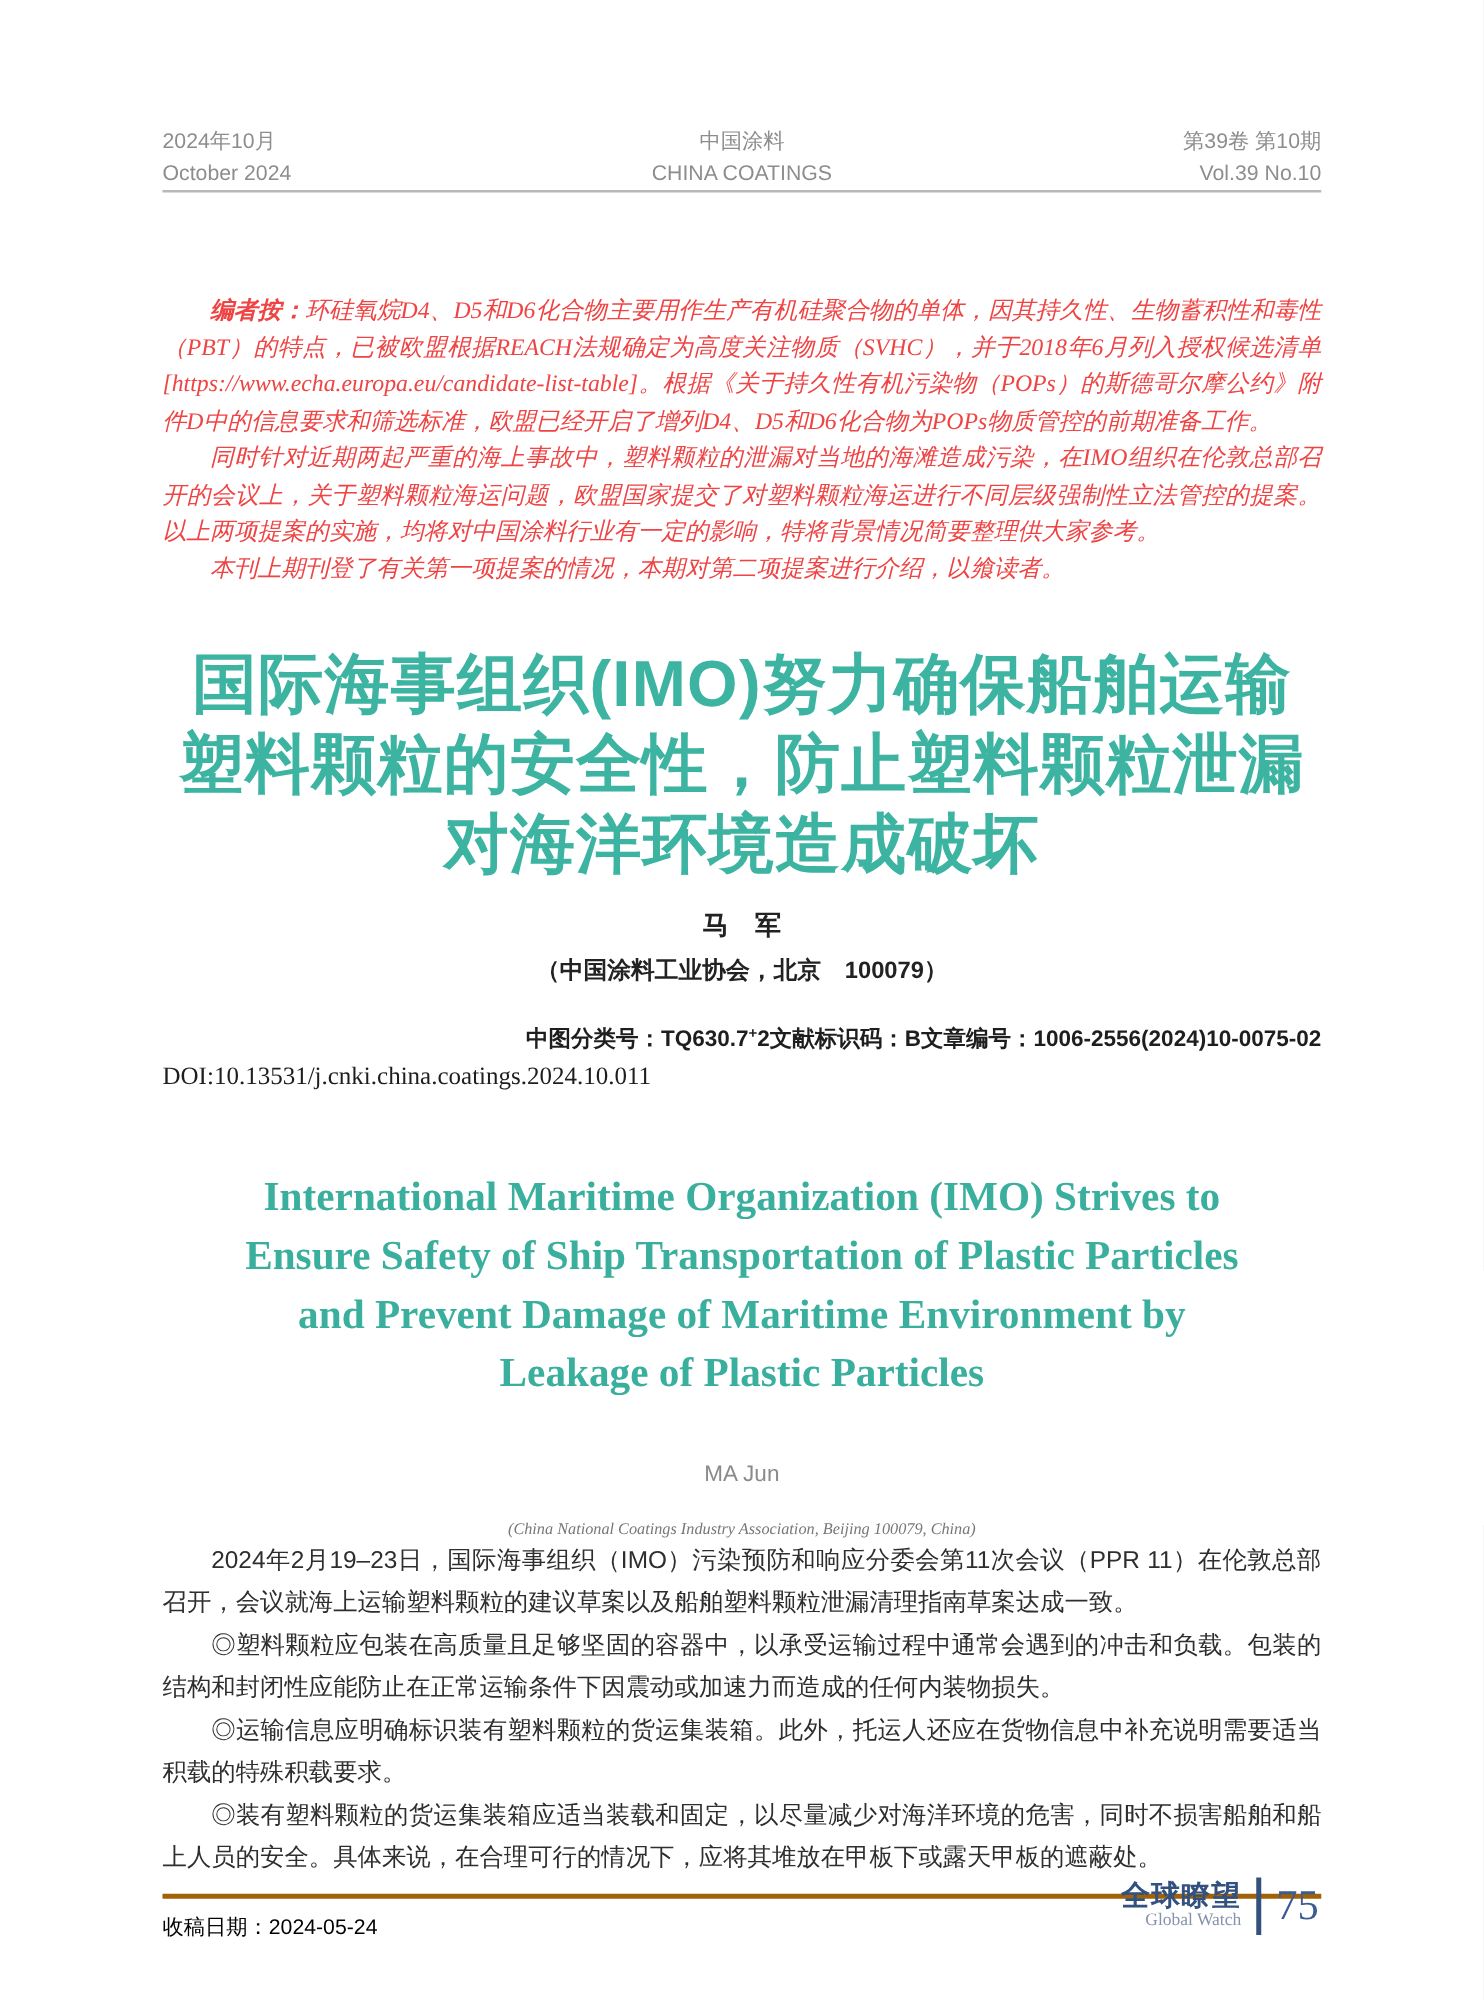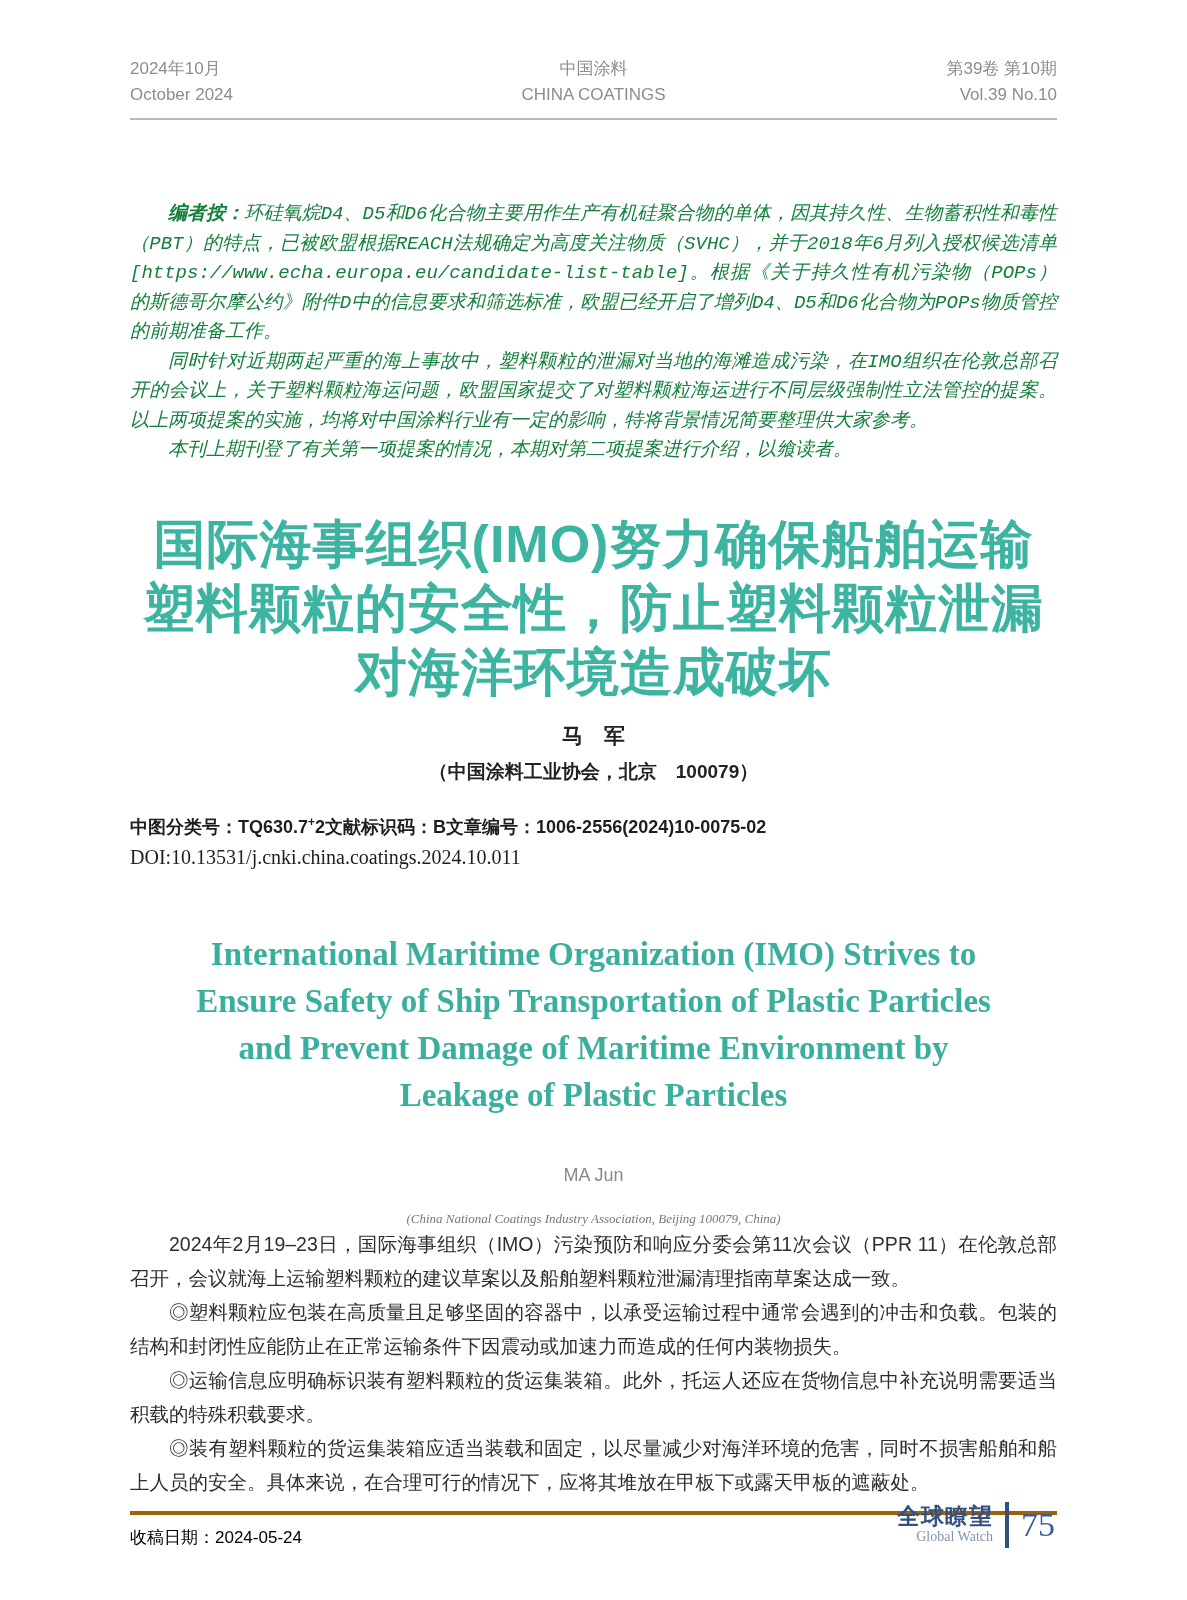--- a/index.html
+++ b/index.html
@@ -15,36 +15,36 @@
     color: #333;
   }
   .content { padding: 0 130px; }
 
   
   .journal-header {
     display: flex;
     justify-content: space-between;
     align-items: flex-end;
     padding-top: 56px;
-    padding-bottom: 10px;
     border-bottom: 2px solid #b9b9b9;
     color: #8d8d8d;
     font-size: 17px;
     line-height: 26px;
+    margin-top: 44px;
   }
   .jh-col { width: 33%; }
   .jh-left  { text-align: left; }
   .jh-center{ text-align: center; }
   .jh-right { text-align: right; }
 
   
   .editor-note {
     margin-top: 80px;
-    color: #15803d;
-    font-family: Liberation Mono, monospace;
+    color: #ef4444;
+    font-family: Liberation Serif, serif;
     font-style: italic;
     font-size: 19px;
     line-height: 29.5px;
     text-align: justify;
   }
   .editor-note p { text-indent: 2em; }
   .editor-note .note-label { font-weight: bold; font-style: italic; }
 
   
   .title-cn {
@@ -70,21 +70,21 @@
     text-align: center;
     font-weight: 700;
     font-size: 19px;
     color: #222;
   }
 
   
   .meta-row {
     margin-top: 30px;
     display: flex;
-    justify-content: flex-start;
+    justify-content: flex-end;
     font-size: 18px;
     font-weight: 600;
     color: #1e1e1e;
   }
   .meta-row sup { font-size: 12px; }
   .doi-line {
     margin-top: 7px;
     font-family: "Liberation Serif", serif;
     font-weight: normal;
     font-size: 20px;

